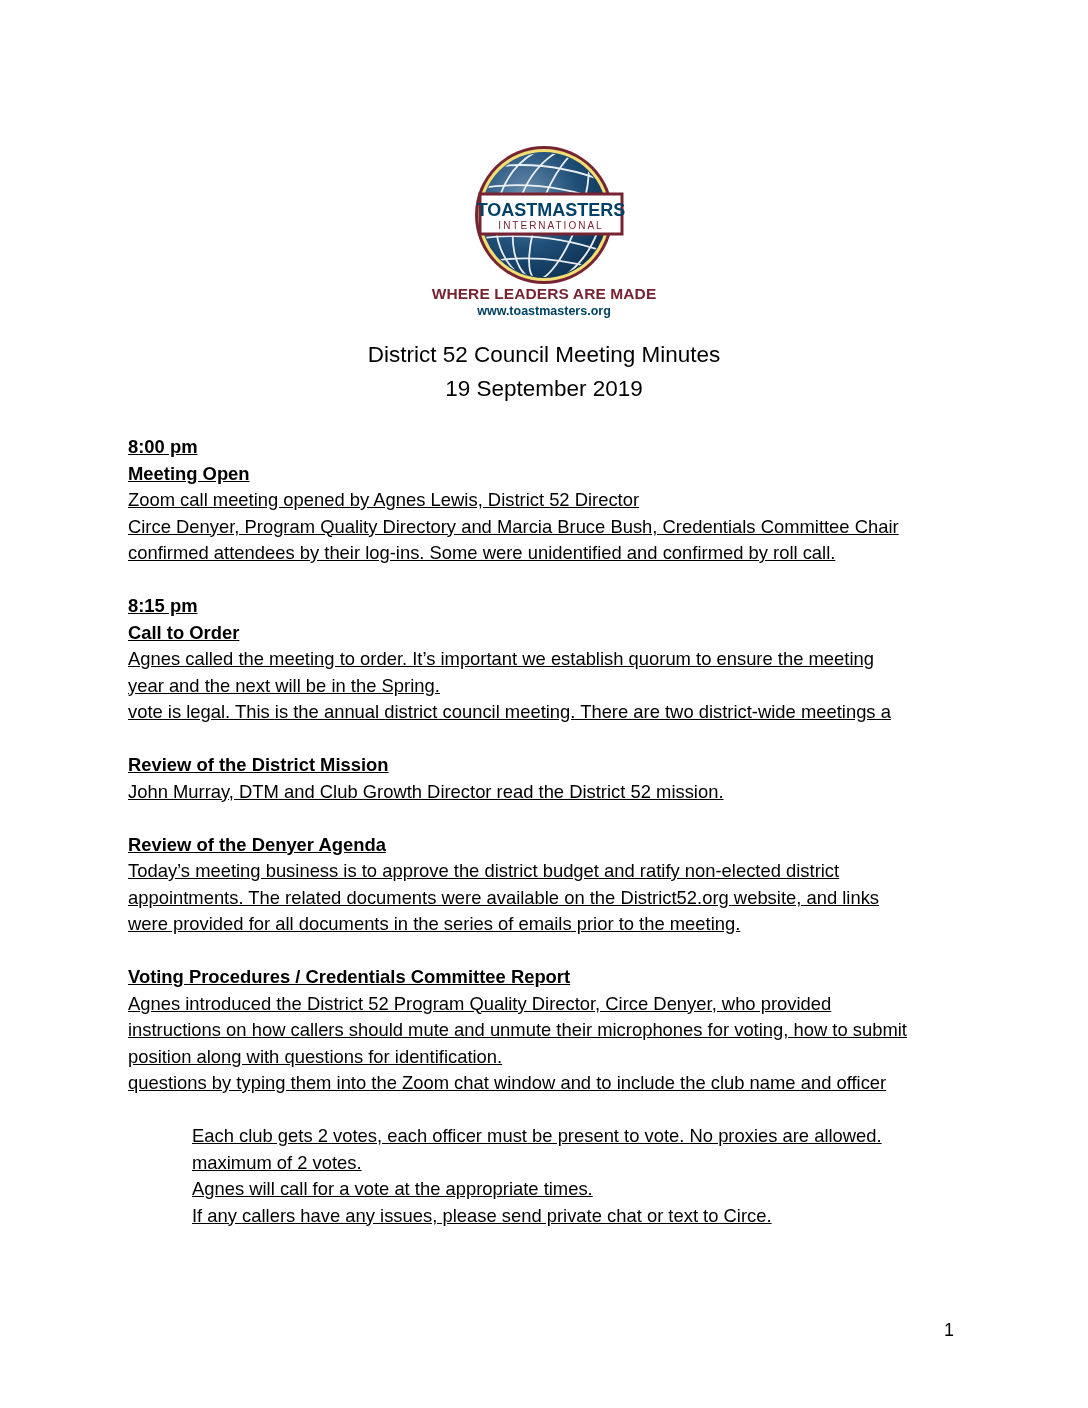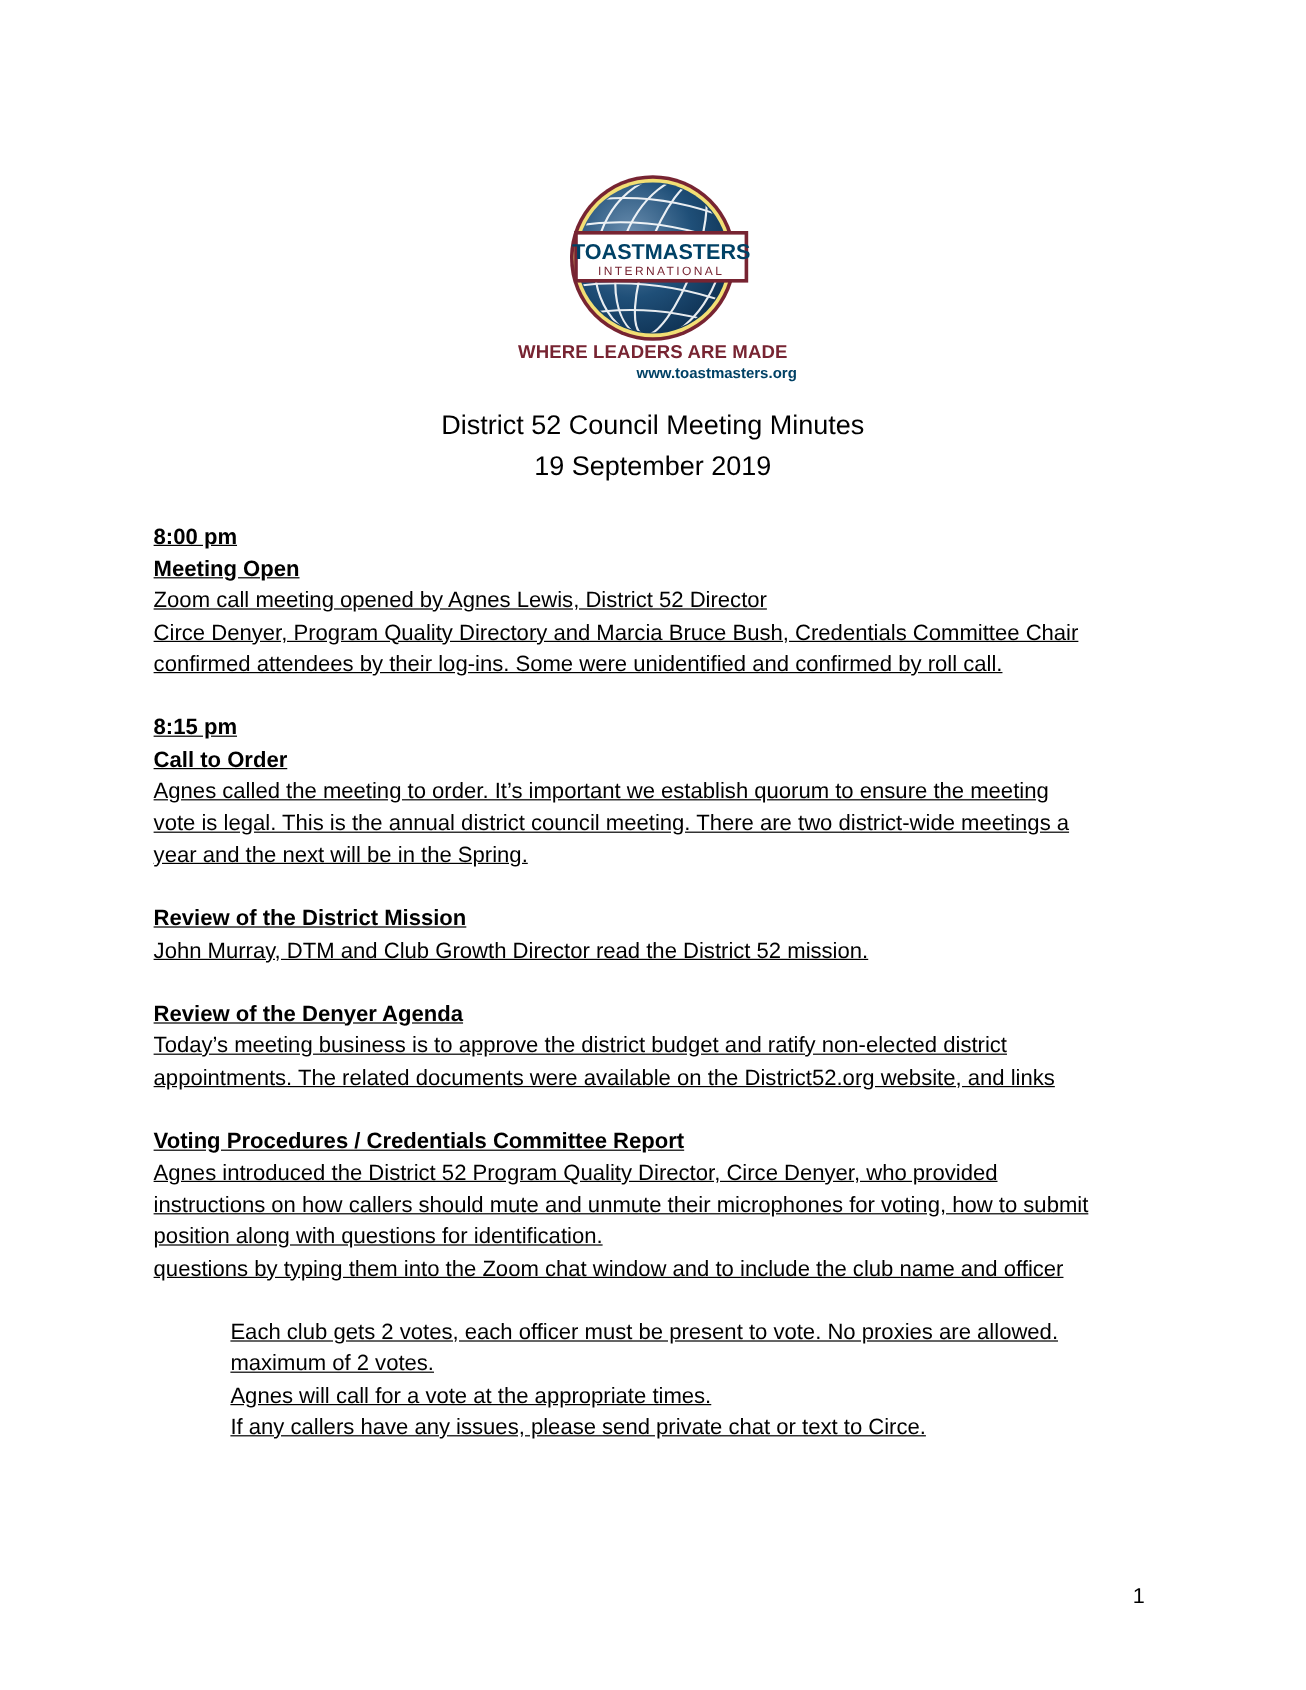--- a/index.html
+++ b/index.html
@@ -2,21 +2,21 @@
 <html><head>
   <meta charset="utf-8">
   <style>
     html, body { margin: 0; padding: 0; background: #ffffff; }
     body { width: 1088px; height: 1408px; position: relative; overflow: hidden;
            font-family: "Liberation Sans", sans-serif; color: #000; }
     .logo { position: absolute; left: 424px; top: 145px; width: 240px; height: 180px; }
     .logo svg { display: block; }
     .tagline { position: absolute; left: 424px; top: 285px; width: 240px; text-align: center;
                font-weight: bold; font-size: 15.5px; color: #772432; letter-spacing: 0.1px; }
-    .url { position: absolute; left: 424px; top: 304px; width: 240px; text-align: right;
+    .url { position: absolute; left: 424px; top: 304px; width: 240px; text-align: center;
            font-weight: bold; font-size: 12.5px; color: #004165; }
     .title { position: absolute; left: 0; width: 1088px; text-align: center; font-size: 22.5px; }
     .t1 { top: 342px; }
     .t2 { top: 376px; }
     .content { position: absolute; left: 128px; top: 434px; width: 840px; font-size: 18.4px; line-height: 26.5px; }
     .content p { margin: 0; text-decoration: underline; }
     .b { font-weight: bold; }
     .gap { height: 26.5px; }
     .indent { padding-left: 64px; }
     .pagenum { position: absolute; left: 944px; top: 1320px; font-size: 18px; }
@@ -63,31 +63,32 @@
   <p class="b">8:00 pm</p>
   <p class="b">Meeting Open</p>
   <p>Zoom call meeting opened by Agnes Lewis, District 52 Director</p>
   <p>Circe Denyer, Program Quality Directory and Marcia Bruce Bush, Credentials Committee Chair</p>
   <p>confirmed attendees by their log-ins. Some were unidentified and confirmed by roll call.</p>
   <div class="gap"></div>
 
   <p class="b">8:15 pm</p>
   <p class="b">Call to Order</p>
   <p>Agnes called the meeting to order. It’s important we establish quorum to ensure the meeting</p>
+  <p>year and the next will be in the Spring.</p>
   <p>vote is legal. This is the annual district council meeting. There are two district-wide meetings a</p>
-  <p>year and the next will be in the Spring.</p>
   <div class="gap"></div>
 
   <p class="b">Review of the District Mission</p>
   <p>John Murray, DTM and Club Growth Director read the District 52 mission.</p>
   <div class="gap"></div>
 
   <p class="b">Review of the Denyer Agenda</p>
   <p>Today’s meeting business is to approve the district budget and ratify non-elected district</p>
   <p>appointments. The related documents were available on the District52.org website, and links</p>
+  <p>were provided for all documents in the series of emails prior to the meeting.</p>
   <div class="gap"></div>
 
   <p class="b">Voting Procedures / Credentials Committee Report</p>
   <p>Agnes introduced the District 52 Program Quality Director, Circe Denyer, who provided</p>
   <p>instructions on how callers should mute and unmute their microphones for voting, how to submit</p>
   <p>position along with questions for identification.</p>
   <p>questions by typing them into the Zoom chat window and to include the club name and officer</p>
   <div class="gap"></div>
 
   <p class="indent">Each club gets 2 votes, each officer must be present to vote. No proxies are allowed.</p>

